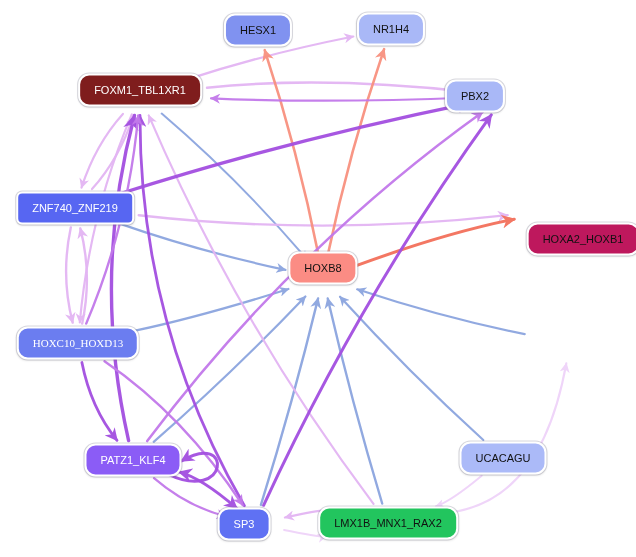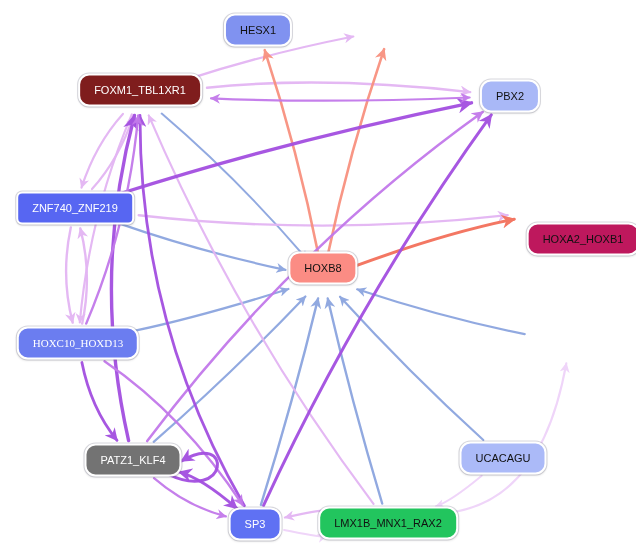--- a/index.html
+++ b/index.html
@@ -100,24 +100,25 @@
       <path d="M 86.2 323.6 Q 128.4 223.9 138.2 115.5" fill="none" stroke="#C279EA" stroke-width="2.4" stroke-linecap="round" opacity="0.95" marker-end="url(#arr-violet)"></path>
       <path d="M 81.9 362.5 Q 91.0 408.3 117.0 440.3" fill="none" stroke="#A34FE0" stroke-width="2.8" stroke-linecap="round" opacity="0.95" marker-end="url(#arr-purple)"></path>
       <path d="M 104.5 361.2 Q 184.4 416.0 242.7 505.1" fill="none" stroke="#C279EA" stroke-width="2.4" stroke-linecap="round" opacity="0.95" marker-end="url(#arr-violet)"></path>
       <path d="M 236.8 508.3 Q 201.4 477.8 179.4 472.1" fill="none" stroke="#A34FE0" stroke-width="3" stroke-linecap="round" opacity="0.95" marker-end="url(#arr-purple)" marker-start="url(#arr-purple)"></path>
       <path d="M 154.0 478.1 Q 186.6 506.2 225.8 516.4" fill="none" stroke="#C279EA" stroke-width="2.2" stroke-linecap="round" opacity="0.95" marker-end="url(#arr-violet)"></path>
       <path d="M 211.0 98.3 Q 322.5 103.5 469.6 97.5" fill="none" stroke="#C279EA" stroke-width="2.2" stroke-linecap="round" opacity="0.95" marker-end="url(#arr-violet)" marker-start="url(#arr-violet)"></path>
       <path d="M 167.5 474 C 229.5 504, 233.5 430, 181.5 461" fill="none" stroke="#A34FE0" stroke-width="3" stroke-linecap="round" opacity="0.95" marker-end="url(#arr-purple)"></path>
     </svg>
   <div class="node-layer" id="node-layer">
       <div class="node" style="left: 258px; top: 30px; background: rgb(128, 146, 240); color: rgb(17, 17, 17);">HESX1</div>
+      <div class="node" style="left: 391px; top: 29px; background: rgb(169, 184, 247); color: rgb(17, 17, 17);">NR1H4</div>
       <div class="node" style="left: 140px; top: 90px; background: #7f1d1d; color: rgb(255, 255, 255);">FOXM1_TBL1XR1</div>
-      <div class="node" style="left: 510px; top: 96px; background: rgb(169, 184, 247); color: rgb(17, 17, 17);">PBX2</div>
+      <div class="node" style="left: 475px; top: 96px; background: rgb(169, 184, 247); color: rgb(17, 17, 17);">PBX2</div>
       <div class="node" style="left: 75px; top: 208px; background: rgb(87, 102, 242); color: #ffffff; border-radius: 6px;">ZNF740_ZNF219</div>
       <div class="node" style="left: 583px; top: 208px; background: #be185d; color: rgb(17, 17, 17); margin-top: 31px;">HOXA2_HOXB1</div>
       <div class="node" style="left: 323px; top: 268px; background: rgb(251, 140, 132); color: rgb(17, 17, 17);">HOXB8</div>
       <div class="node" style="left: 78px; top: 343px; background: rgb(107, 125, 240); color: rgb(255, 255, 255); font-family: Liberation Serif, serif;">HOXC10_HOXD13</div>
       <div class="node" style="left: 503px; top: 458px; background: rgb(171, 186, 248); color: rgb(17, 17, 17);">UCACAGU</div>
-      <div class="node" style="left: 133px; top: 460px; background: #737373; color: rgb(255, 255, 255);">PATZ1_KLF4</div>
-      <div class="node" style="left: 255px; top: 524px; background: rgb(95, 113, 243); color: rgb(255, 255, 255);">SP3</div>
+      <div class="node" style="left: 133px; top: 460px; background: #8b5cf6; color: rgb(255, 255, 255);">PATZ1_KLF4</div>
+      <div class="node" style="left: 244px; top: 524px; background: rgb(95, 113, 243); color: rgb(255, 255, 255);">SP3</div>
       <div class="node" style="left: 388px; top: 523px; background: #22c55e; color: rgb(17, 17, 17);">LMX1B_MNX1_RAX2</div>
     </div>
 </div>
 
 </body></html>

